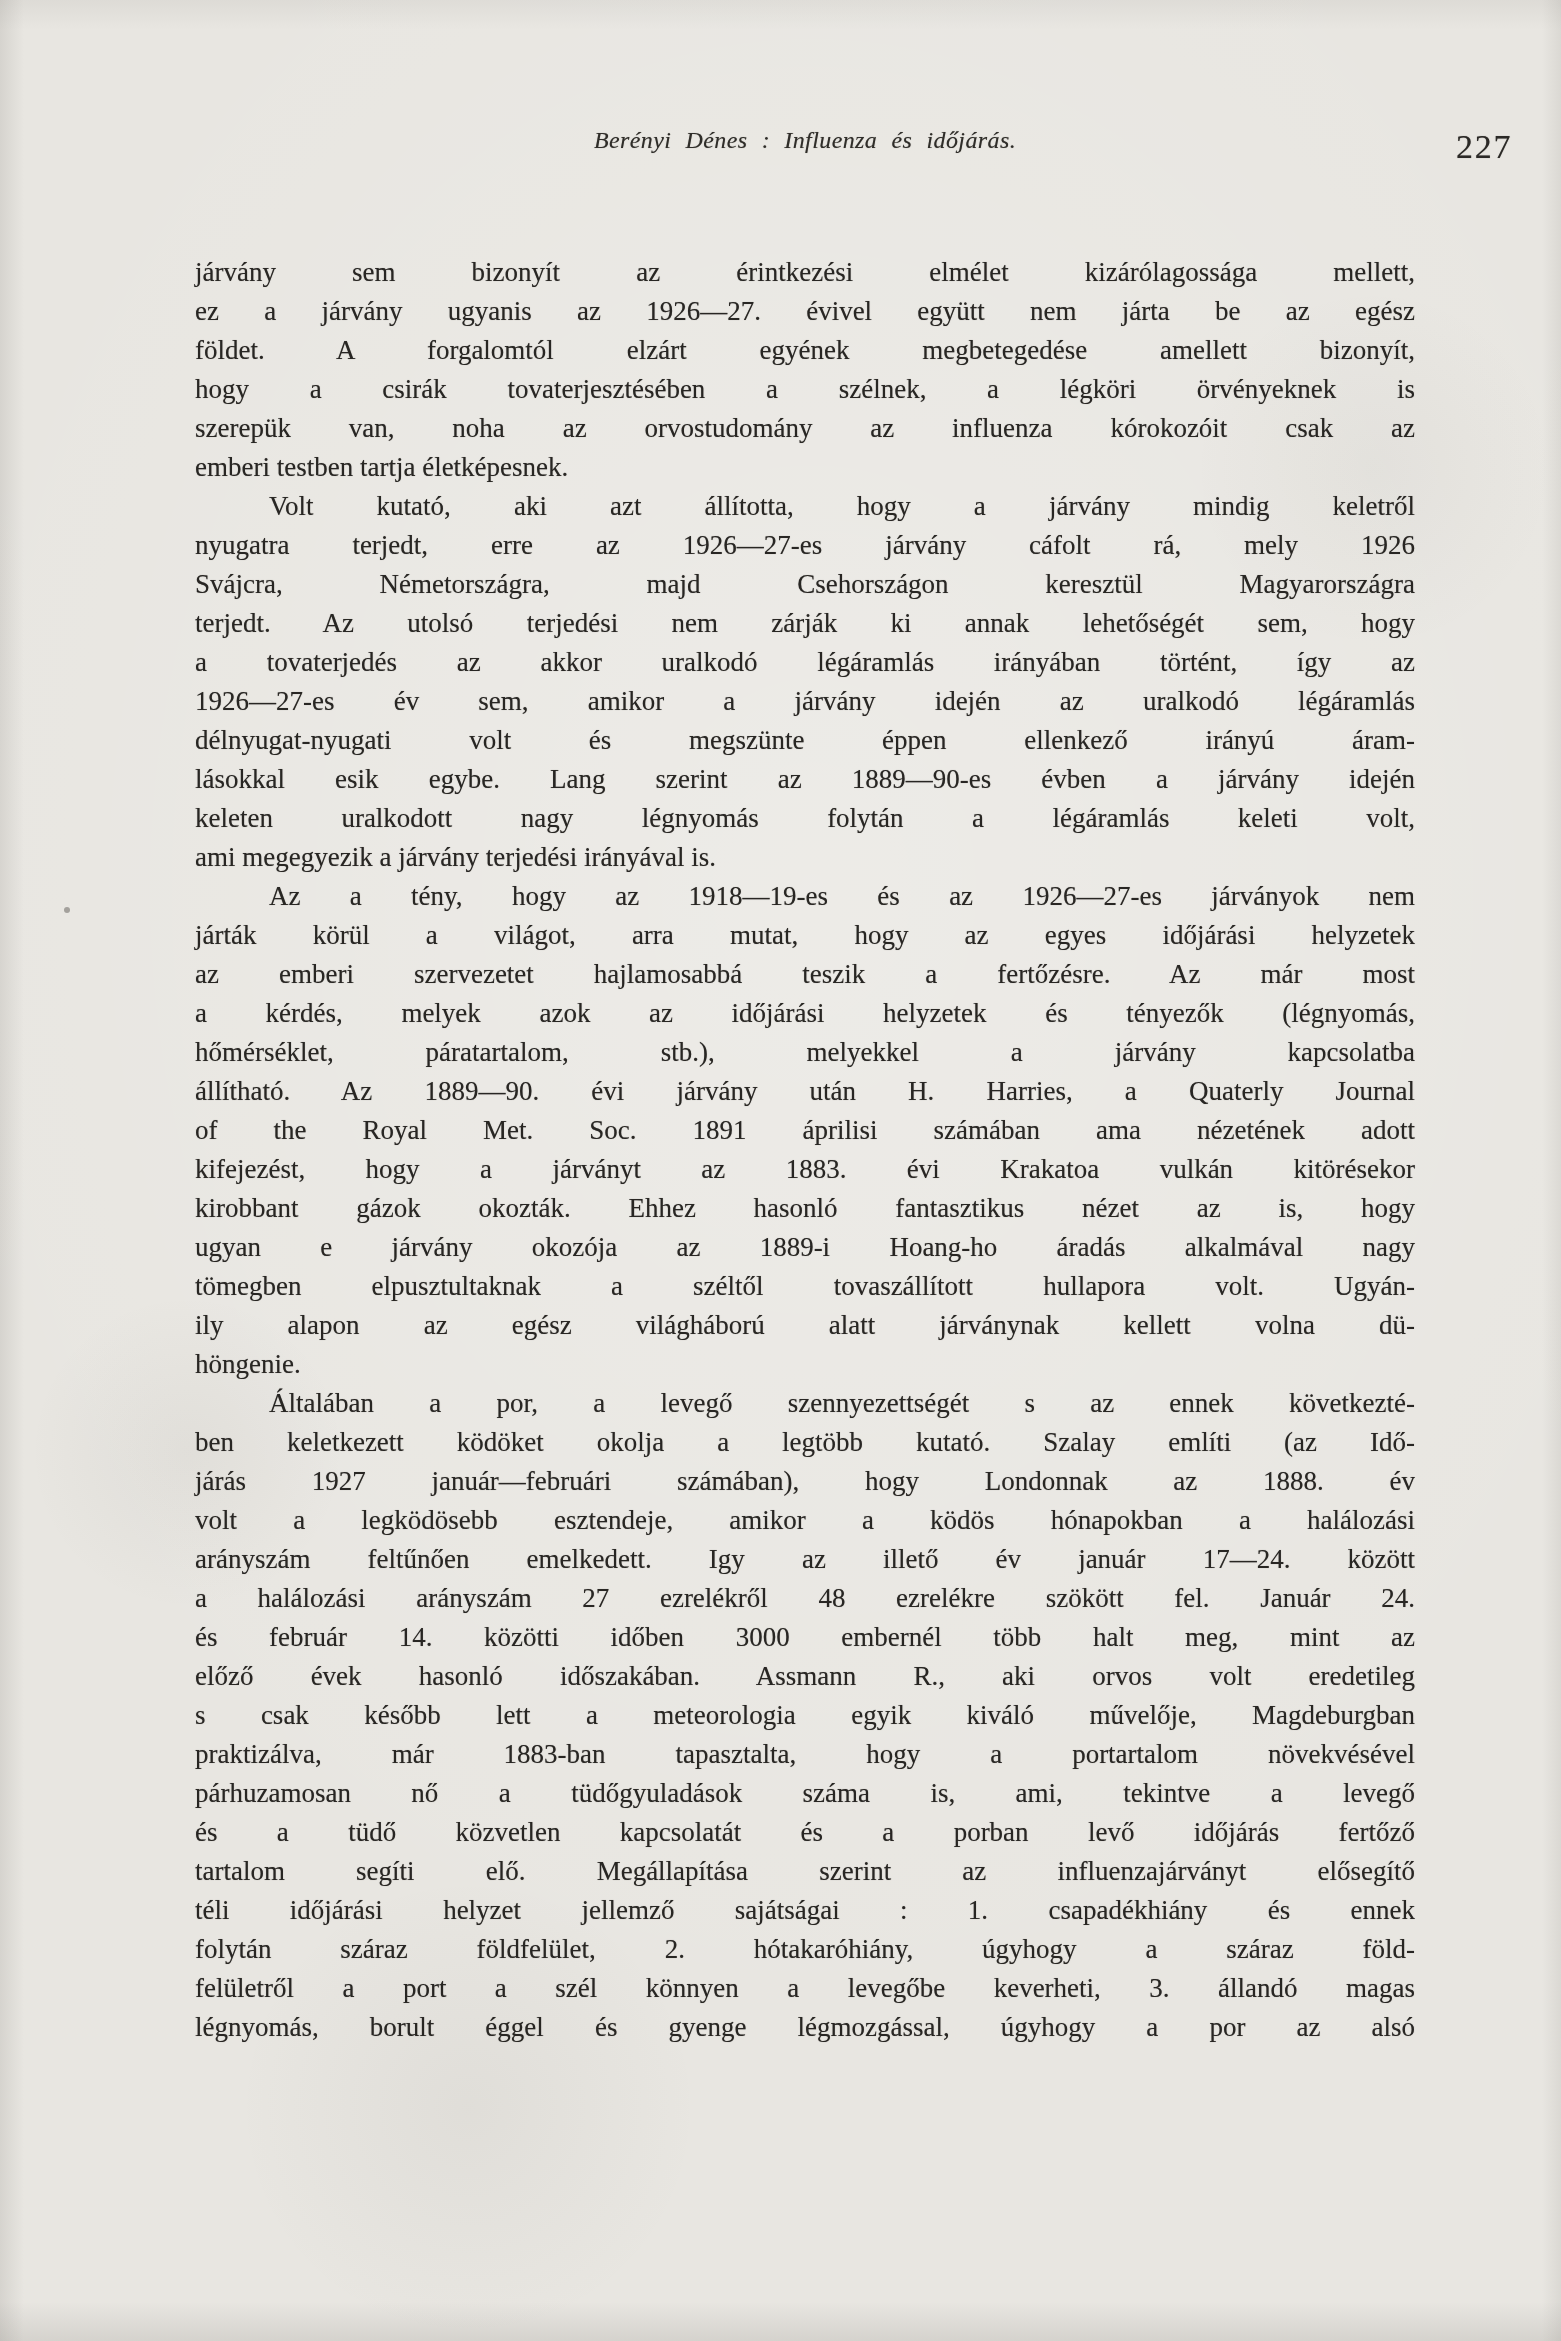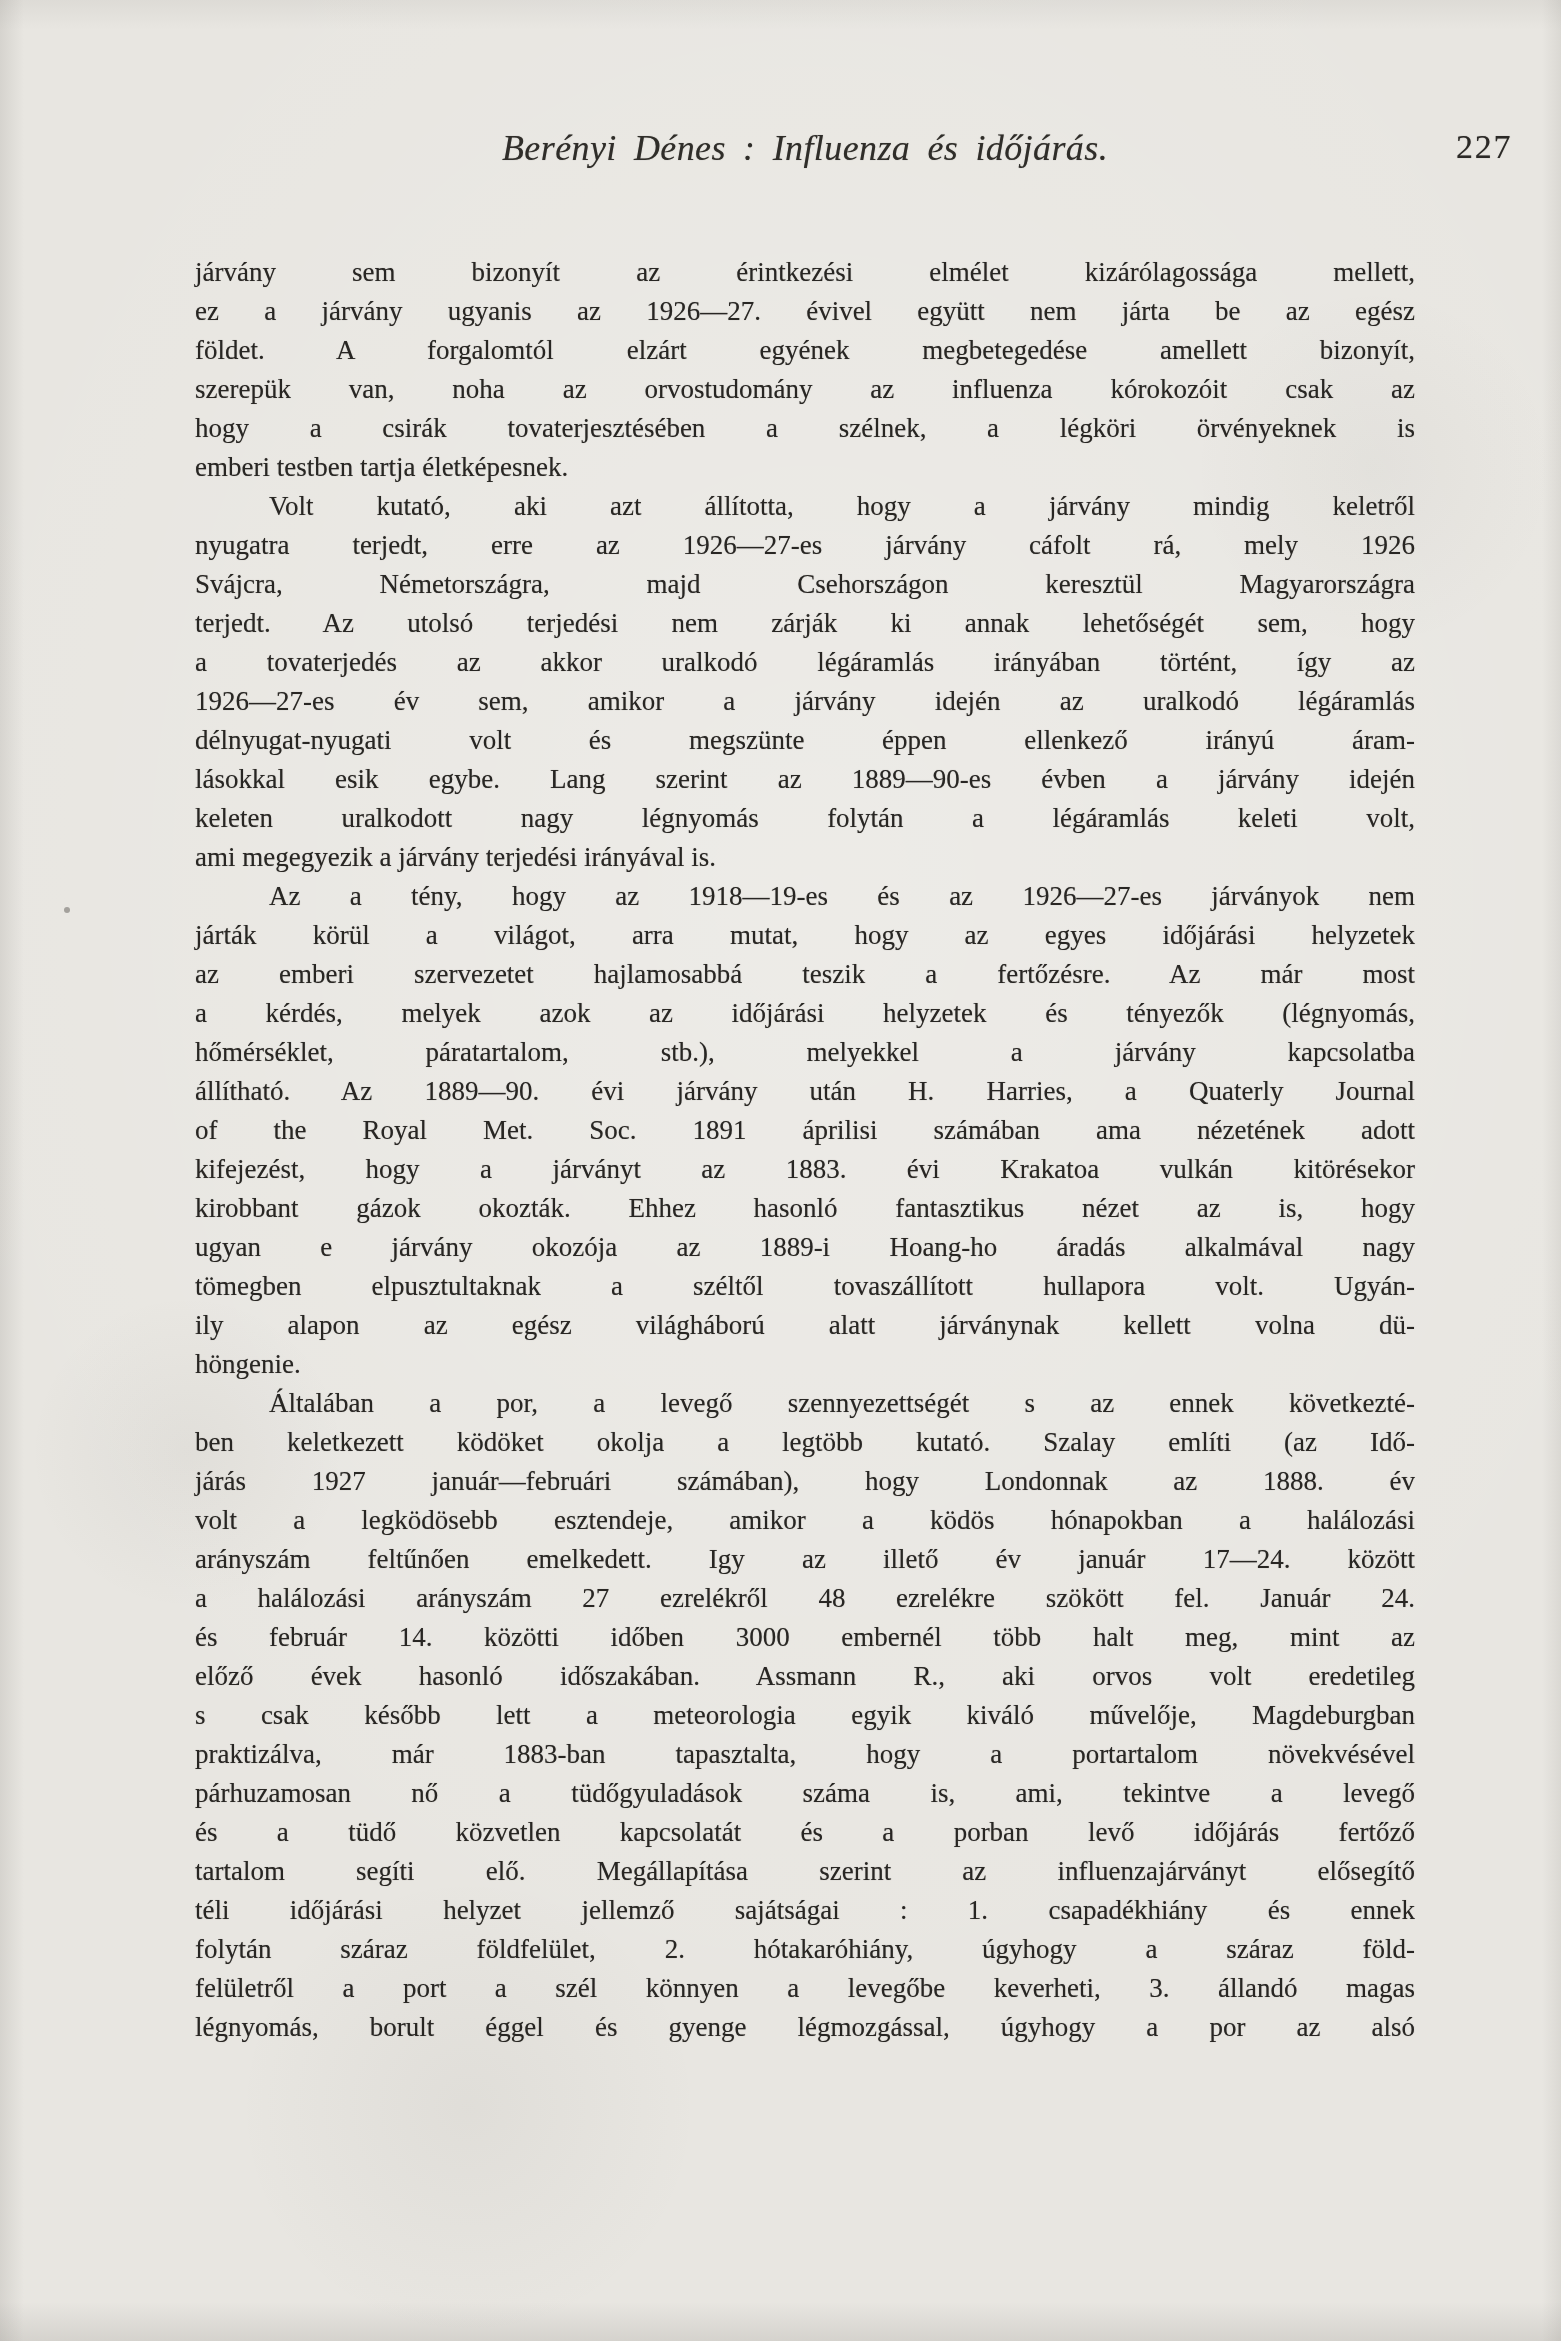--- a/index.html
+++ b/index.html
@@ -32,21 +32,21 @@
     pointer-events: none;
   }
 
   .running-header {
     position: absolute;
     top: 127px;
     left: 195px;
     width: 1220px;
     text-align: center;
     font-style: italic;
-    font-size: 36px;
+    font-size: 24px;
     word-spacing: 7.8px;
     letter-spacing: 0.4px;
     color: #2f2d29;
     text-shadow: 0 0 0.9px rgba(47,45,41,0.45);
   }
 
   .page-number {
     position: absolute;
     top: 128px;
     left: 1456px;
@@ -92,22 +92,22 @@
 
 <div class="page">
   <div class="running-header">Berényi Dénes : Influenza és időjárás.</div>
 
   <div class="page-number">227</div>
 
   <div class="text-block">
       <div class="line">járvány sem bizonyít az érintkezési elmélet kizárólagossága mellett,</div>
       <div class="line">ez a járvány ugyanis az 1926—27. évivel együtt nem járta be az egész</div>
       <div class="line">földet. A forgalomtól elzárt egyének megbetegedése amellett bizonyít,</div>
+      <div class="line">hogy a csirák tovaterjesztésében a szélnek, a légköri örvényeknek is</div>
       <div class="line">szerepük van, noha az orvostudomány az influenza kórokozóit csak az</div>
-      <div class="line">hogy a csirák tovaterjesztésében a szélnek, a légköri örvényeknek is</div>
       <div class="line no-stretch">emberi testben tartja életképesnek.</div>
       <div class="line indent">Volt kutató, aki azt állította, hogy a járvány mindig keletről</div>
       <div class="line">nyugatra terjedt, erre az 1926—27-es járvány cáfolt rá, mely 1926</div>
       <div class="line">Svájcra, Németországra, majd Csehországon keresztül Magyarországra</div>
       <div class="line">terjedt. Az utolsó terjedési nem zárják ki annak lehetőségét sem, hogy</div>
       <div class="line">a tovaterjedés az akkor uralkodó légáramlás irányában történt, így az</div>
       <div class="line">1926—27-es év sem, amikor a járvány idején az uralkodó légáramlás</div>
       <div class="line">délnyugat-nyugati volt és megszünte éppen ellenkező irányú áram-</div>
       <div class="line">lásokkal esik egybe. Lang szerint az 1889—90-es évben a járvány idején</div>
       <div class="line">keleten uralkodott nagy légnyomás folytán a légáramlás keleti volt,</div>

